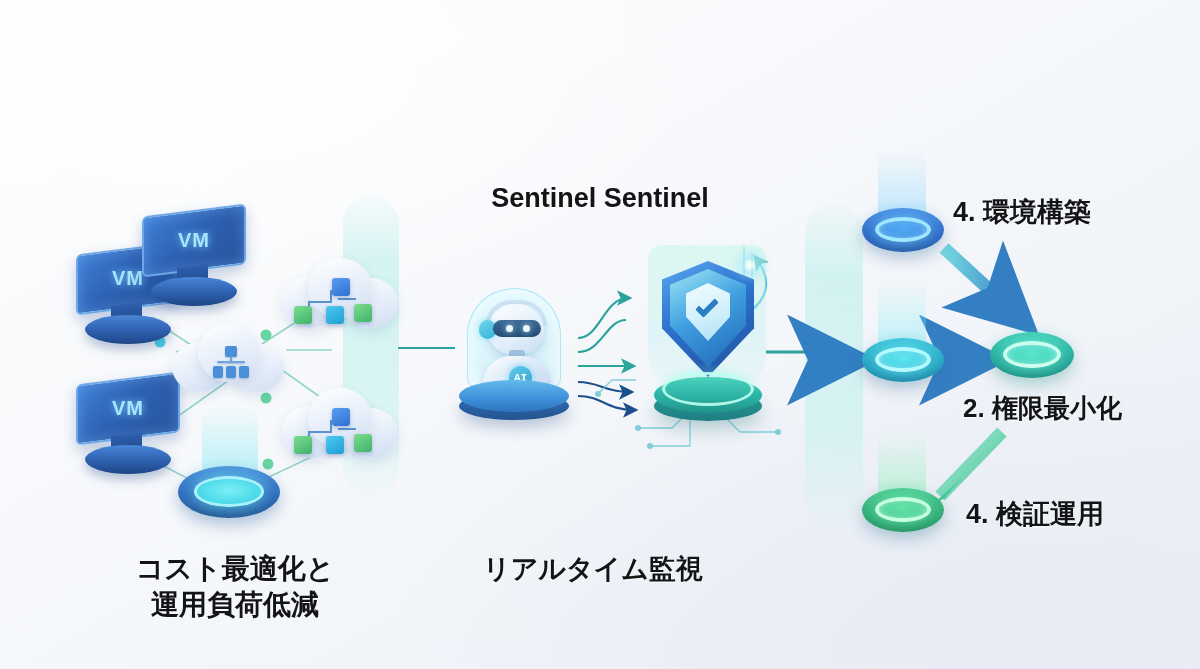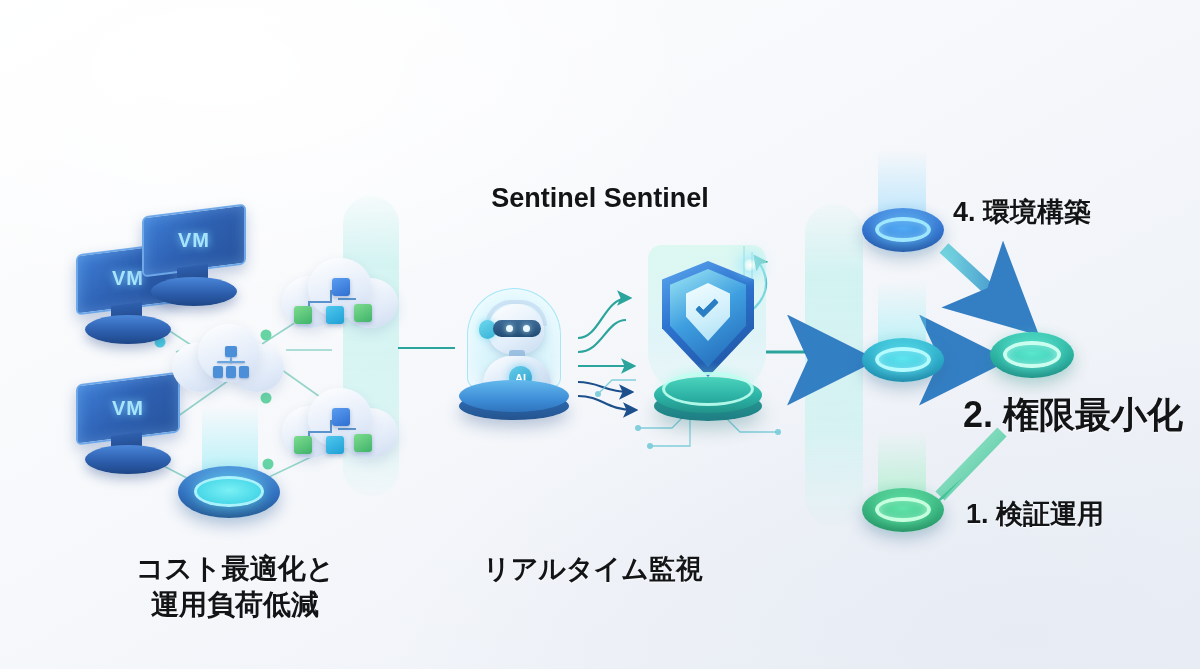--- a/index.html
+++ b/index.html
@@ -48,21 +48,21 @@
     line-height: 1.28;
   }
 
   
   #label-sentinel {
     left: 0; width: 1200px; text-align: center;
     top: 146px; font-size: 27px;
   }
   #label-sentinel .l2 { display: block; }
   #label-step1 { left: 953px; top: 195px; font-size: 27px; }
-  #label-step2 { left: 963px; top: 392px; font-size: 36px; }
+  #label-step2 { left: 963px; top: 392px; font-size: 26px; }
   #label-step3 { left: 966px; top: 497px; font-size: 27px; }
   #label-cost {
     left: 60px; top: 551px; width: 350px; text-align: center;
     font-size: 28px;
   }
   #label-monitor { left: 483px; top: 552px; font-size: 27px; }
 
   
   .vm { position: absolute; }
   .vm .screen {
@@ -195,21 +195,21 @@
     background: linear-gradient(180deg, rgba(150,245,190,0) 0%, rgba(135,240,180,0.48) 100%); }
 
   #disc-target { left: 990px; top: 332px; width: 84px; height: 46px; }
   #disc-target .body { background: linear-gradient(180deg,#3fcbb4 0%,#27ab9b 58%,#1d8d83 100%);
     box-shadow: 0 7px 16px rgba(40,130,120,0.3); }
   #disc-target .inner { border-color:#caffef; border-width:4px;
     background: radial-gradient(ellipse at 50% 45%,#58e8cd,#2cc0ad);
     box-shadow: 0 0 16px rgba(110,245,225,0.9), inset 0 0 10px rgba(190,255,245,0.7); }
 
   
-  #robot { position: absolute; left: 455px; top: 288px; width: 122px; height: 132px; }
+  #robot { position: absolute; left: 455px; top: 288px; width: 122px; height: 132px; font-family: Liberation Mono, monospace; }
   #robot .dome {
     position: absolute; left: 12px; top: 0; width: 94px; height: 100px;
     border-radius: 48px 48px 10px 10px;
     background: linear-gradient(160deg, rgba(214,248,255,0.75), rgba(176,234,250,0.45));
     border: 1.5px solid rgba(150,225,245,0.75);
     box-shadow: inset 0 0 22px rgba(255,255,255,0.8);
   }
   #robot .head {
     position: absolute; left: 33px; top: 16px; width: 56px; height: 50px;
     border-radius: 28px 28px 24px 24px;
@@ -542,19 +542,19 @@
     <div class="body"></div>
     <div class="inner"></div>
   </div>
 
   <div class="lbl" id="label-sentinel">
     <span>Sentinel Sentinel</span>
   </div>
 
   <div class="lbl" id="label-step1">4. 環境構築</div>
   <div class="lbl" id="label-step2">2. 権限最小化</div>
-  <div class="lbl" id="label-step3">1. 検証運用</div>
+  <div class="lbl" id="label-step3">4. 検証運用</div>
 
   <div class="lbl" id="label-monitor">リアルタイム監視</div>
   <div class="lbl" id="label-cost">コスト最適化と
 運用負荷低減</div>
 
 </div>
 
 </body></html>

